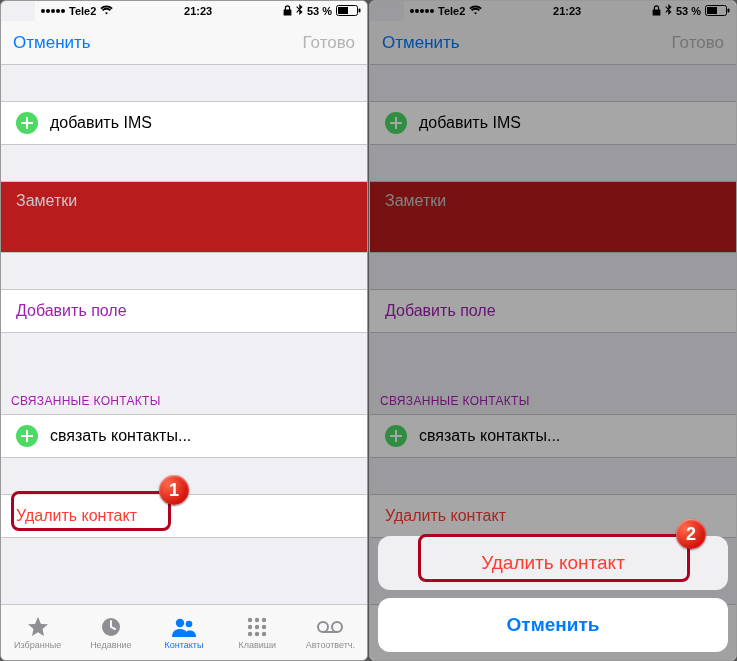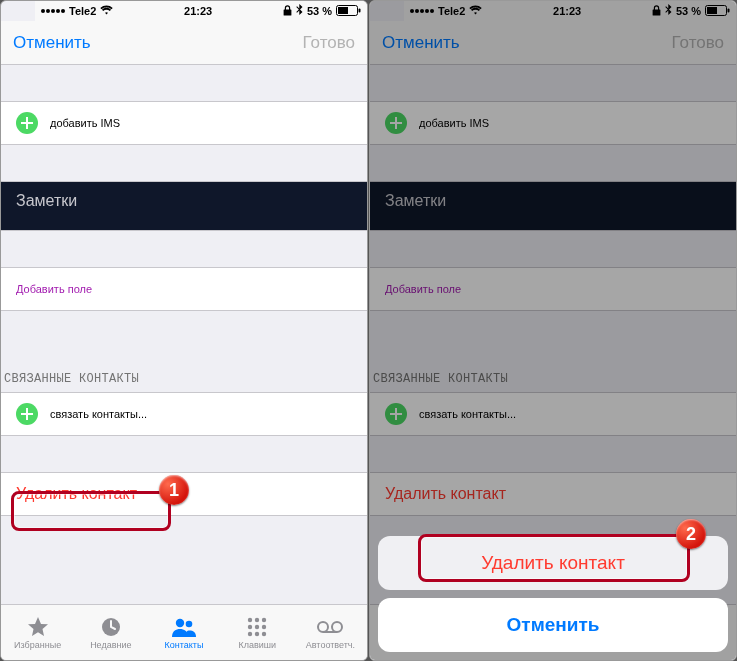--- a/index.html
+++ b/index.html
@@ -9,28 +9,28 @@
   .frame.right { left:369px; }
   .dim { position:absolute; inset:0; background:rgba(0,0,0,0.35); pointer-events:none; }
   .statusbar { height:20px; background:#f8f8f8; display:flex; align-items:center; justify-content:space-between; padding:0 6px; font-size:11px; font-weight:600; color:#000;margin-left:34px; }
   .sb-left, .sb-right { display:flex; align-items:center; gap:4px; }
   .signal { display:flex; gap:1px; }
   .signal span { width:4px; height:4px; border-radius:50%; background:#000; display:inline-block; }
   .navbar { height:44px; background:#f8f8f8; border-bottom:1px solid #c8c7cc; display:flex; align-items:center; justify-content:space-between; padding:0 12px; font-size:17px; }
   .nav-cancel { color:#007aff; }
   .nav-done { color:#b3b3b3; }
   .content { position:absolute; top:64px; left:0; right:0; bottom:49px; background:#efeff4; overflow:hidden; }
-  .cell { background:#fff; min-height:44px; display:flex; align-items:center; padding:0 15px; border-bottom:1px solid #c8c7cc; font-size:11px; }
+  .cell { background:#fff; min-height:44px; display:flex; align-items:center; padding:0 15px; border-bottom:1px solid #c8c7cc; font-size:16px; }
   .cell.sep-top { border-top:1px solid #c8c7cc; }
   .add-wrap { position:relative; width:22px; height:22px; border-radius:50%; background:#4cd964; margin-right:12px; flex:0 0 auto; }
   .add-wrap::before { content:""; position:absolute; left:5px; top:10px; width:12px; height:2px; background:#fff; }
   .add-wrap::after { content:""; position:absolute; left:10px; top:5px; width:2px; height:12px; background:#fff; }
-  .notes-cell { background:#0f172a; height:50px; padding:10px 15px; border-top:1px solid #c8c7cc; border-bottom:1px solid #c8c7cc; color:#c7c7cd; font-size:16px; }
+  .notes-cell { background:#b91c1c; height:72px; padding:10px 15px; border-top:1px solid #c8c7cc; border-bottom:1px solid #c8c7cc; color:#c7c7cd; font-size:16px; }
   .link { color:#a21caf; }
-  .section-header { font-size:12px; color:#737373; padding:6px 3px; text-transform:uppercase; letter-spacing:0.3px;font-family:Liberation Mono, monospace; }
+  .section-header { font-size:12px; color:#a21caf; padding:6px 10px; text-transform:uppercase; letter-spacing:0.3px; }
   .delete-row { background:#fff; height:44px; border-top:1px solid #c8c7cc; border-bottom:1px solid #c8c7cc; display:flex; align-items:center; padding:0 15px; }
   .delete-text { color:#ff3b30; font-size:16px; }
   .callout { position:absolute; border:3px solid #b00020; border-radius:8px; pointer-events:none; box-shadow:0 0 0 1px rgba(255,255,255,0.5) inset; }
   .badge { position:absolute; width:30px; height:30px; border-radius:50%; background:radial-gradient(circle at 30% 30%, #ff6a4d, #d4140b 70%); color:#fff; font-weight:700; font-size:18px; display:flex; align-items:center; justify-content:center; box-shadow:0 1px 2px rgba(0,0,0,0.5), inset 0 1px 2px rgba(255,255,255,0.6); }
   .tabbar { position:absolute; left:0; right:0; bottom:0; height:56px; background:#f8f8f8; border-top:1px solid #c8c7cc; display:flex; }
   .tab { flex:1; display:flex; flex-direction:column; align-items:center; justify-content:center; gap:1px; color:#8e8e93; font-size:9px; }
   .tab.active { color:#007aff; }
   .tab .ticon { height:24px; display:flex; align-items:center; justify-content:center; }
   .sheet { position:absolute; left:8px; right:8px; bottom:8px; }
   .sheet-btn { background:#f0f0f3; border-radius:12px; height:54px; display:flex; align-items:center; justify-content:center; font-size:19px; margin-top:8px; }

